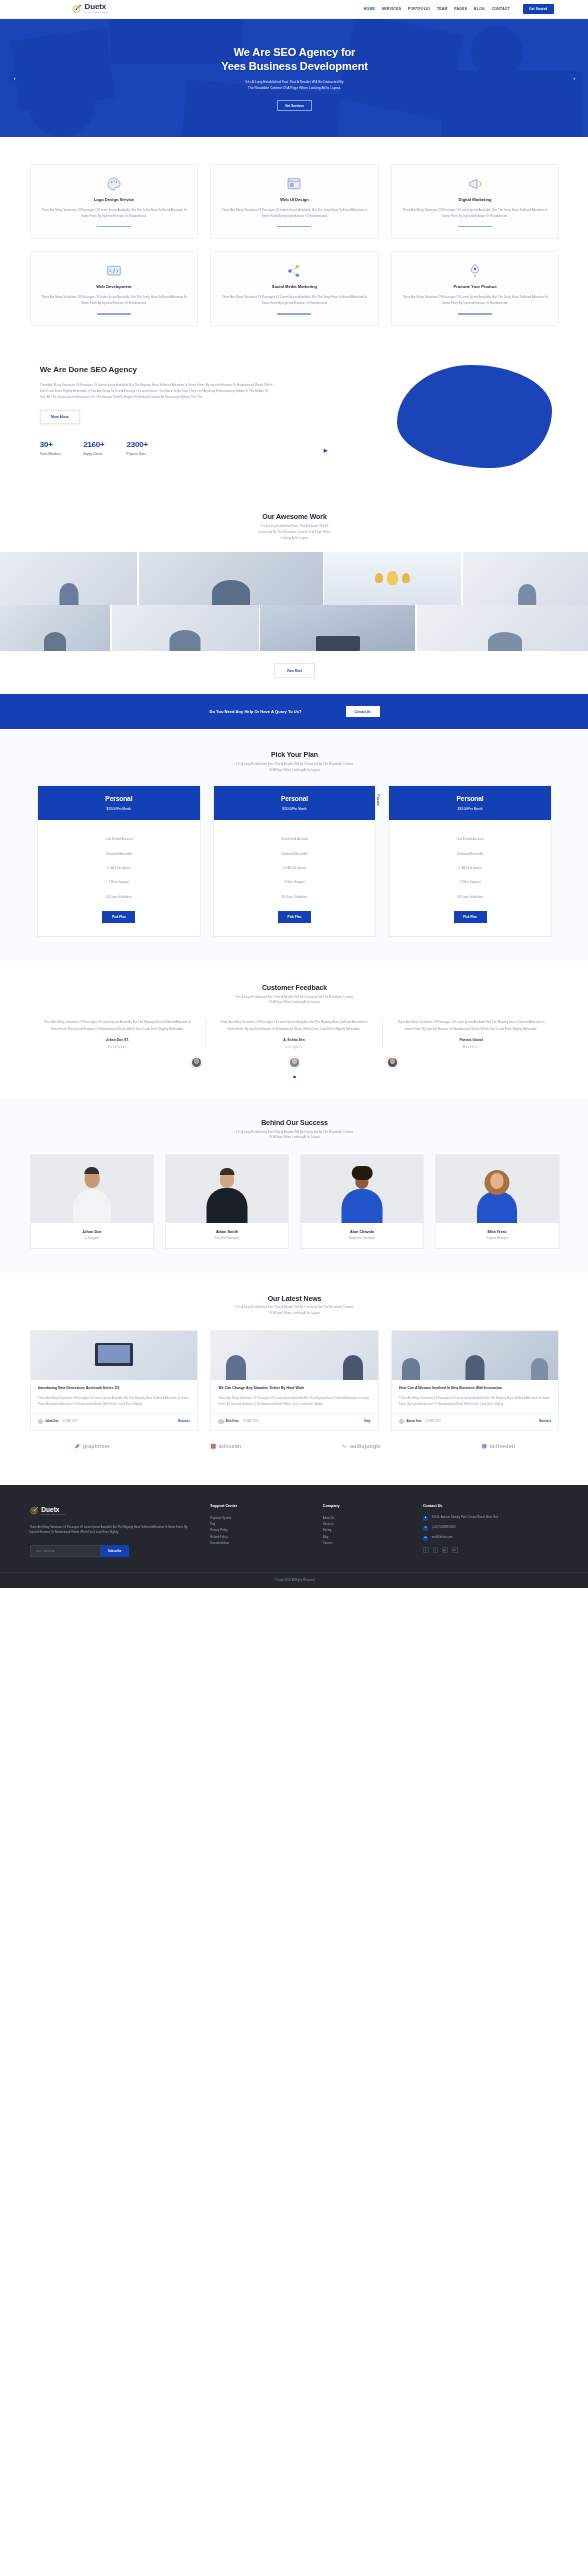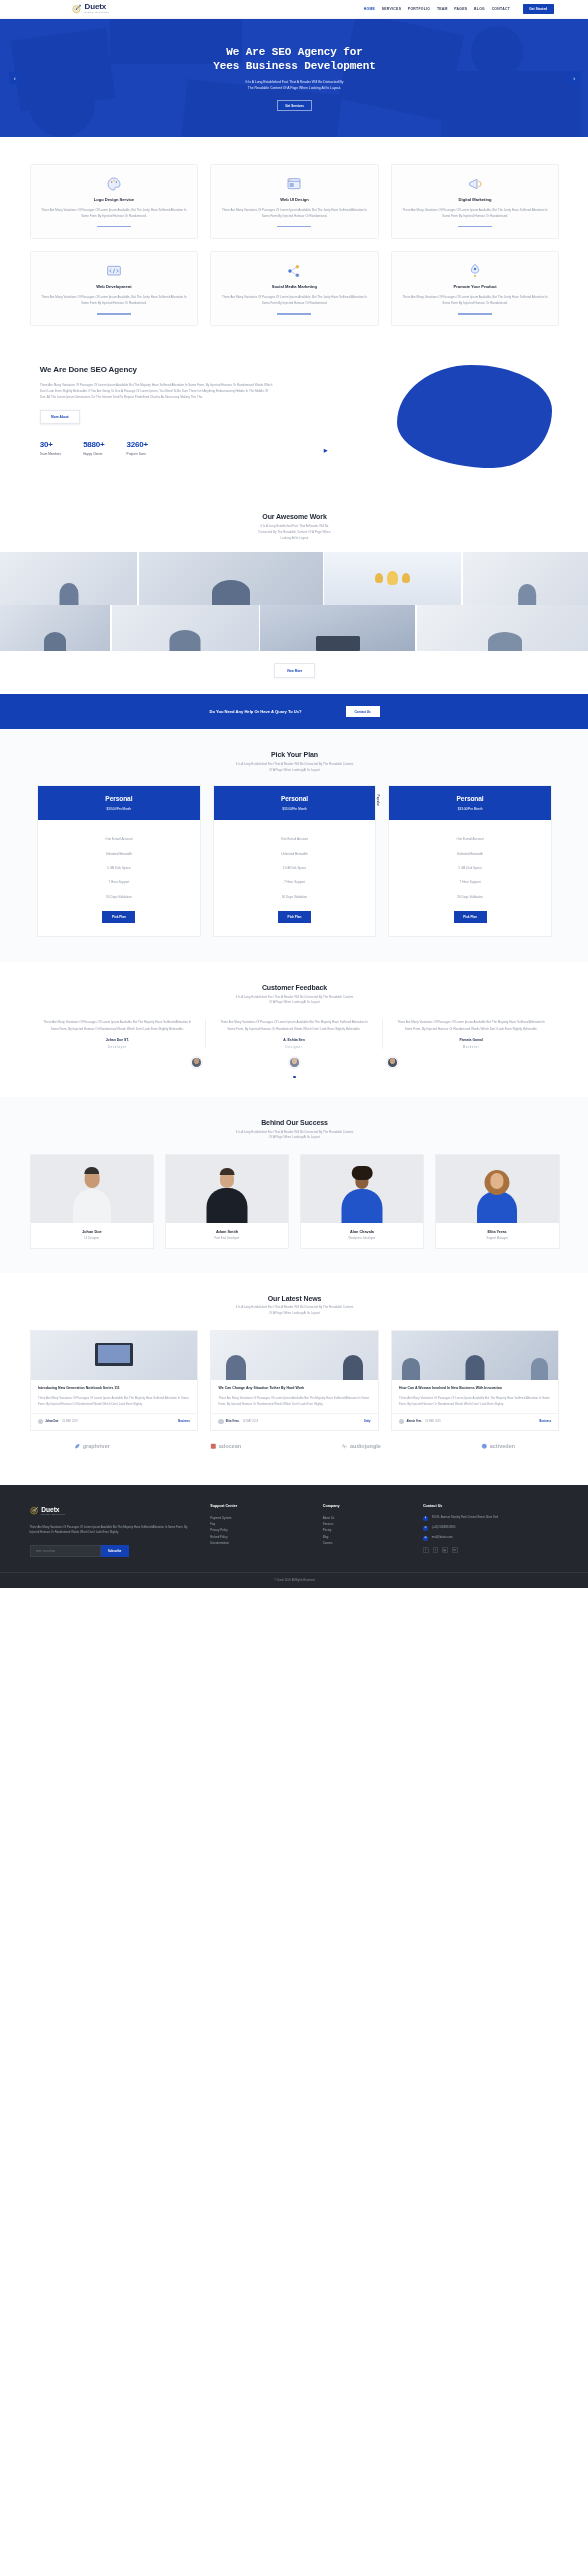--- a/index.html
+++ b/index.html
@@ -38,21 +38,20 @@
   .hero {
     height:118px; background:#1a44b8; position:relative; overflow:hidden;
     display:flex; align-items:center; justify-content:center;
   }
   .hero-bg { position:absolute; inset:0; opacity:.22; }
   .hero-bg div { position:absolute; background:#0f2f92; }
   .hero-inner { position:relative; text-align:center; color:#fff; z-index:2; }
   .hero h1 {
     font-size:11px; font-weight:bold; line-height:1.35; letter-spacing:-0.1px;
     text-shadow:0 0.7px 1.5px rgba(0,0,0,.12);
-    font-family:Liberation Mono, monospace;
   }
   .hero p { font-size:3.4px; line-height:1.9; margin-top:4.4px; color:#e4eaff; }
   .hero-cta {
     margin-top:8px; display:inline-block; background:#1340b5;
     border:0.7px solid rgba(255,255,255,.5); color:#fff;
     font-size:3.1px; font-weight:bold; padding:2.9px 7.4px; cursor:pointer;
   }
   .hero-arrow {
     position:absolute; top:50%; transform:translateY(-50%);
     width:11.8px; height:11.8px; background:#1340b5; color:#fff;
@@ -376,25 +375,25 @@
       <div class="about-left">
         <h2>We Are Done SEO Agency</h2>
         <p>There Are Many Variations Of Passages Of Lorem Ipsum Available But The Majority Have Suffered Alteration In Some Form, By Injected Humour Or Randomised Words Which Don't Look Even Slightly Believable. If You Are Going To Use A Passage Of Lorem Ipsum, You Need To Be Sure There Isn't Anything Embarrassing Hidden In The Middle Of Text. All The Lorem Ipsum Generators On The Internet Tend To Repeat Predefined Chunks As Necessary Making This The.</p>
         <button class="btn-more">More About</button>
         <div class="stats">
           <div>
             <div class="stat-num">30+</div>
             <div class="stat-lbl">Team Members</div>
           </div>
           <div>
-            <div class="stat-num">5880+</div>
+            <div class="stat-num">2160+</div>
             <div class="stat-lbl">Happy Clients</div>
           </div>
           <div>
-            <div class="stat-num">3260+</div>
+            <div class="stat-num">2300+</div>
             <div class="stat-lbl">Projects Done</div>
           </div>
         </div>
       </div>
       <div class="about-right">
         <div class="blob"></div>
         <div class="blob-play">▶</div>
       </div>
     </div>
   </div>

